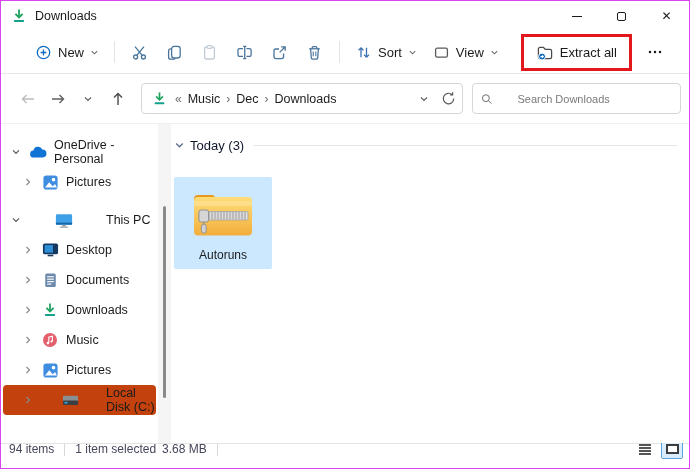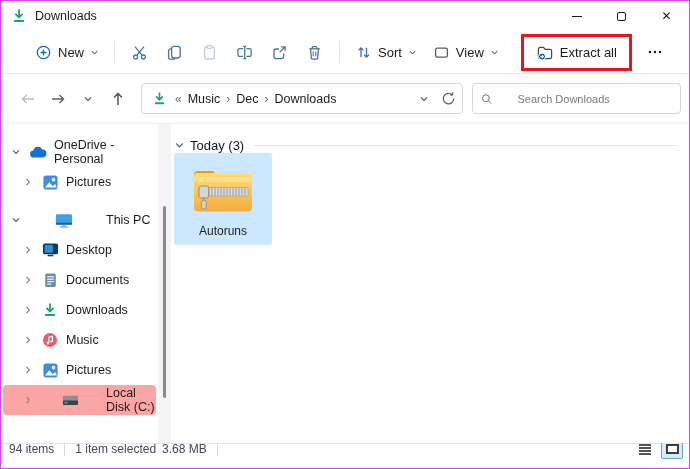--- a/index.html
+++ b/index.html
@@ -32,34 +32,34 @@
   .addressbox .crumb-sep{font-size:12px;color:#6a6a6a;padding:0 2px;}
   .addressbox .spacer{flex:1;}
   .searchbox{display:flex;align-items:center;height:31px;border:1px solid #d6d6d6;border-radius:4px;margin-left:9px;flex:1;padding:0 8px;background:#fff;}
   .searchbox input{border:none;outline:none;font-size:11px;color:#1b1b1b;width:100%;margin-left:23px;background:transparent;}
   .searchbox input::placeholder{color:#7a7a7a;}
 
   
   .content{flex:1;display:flex;position:relative;background:#fff;min-height:0;}
   .sidebar{width:157px;flex:0 0 157px;padding-top:13px;overflow:hidden;}
   .side-row{height:30px;display:flex;align-items:center;margin:0 2px;border-radius:4px;font-size:12.5px;color:#1b1b1b;}
-  .side-row.selected{background:#fca5a5;gap:20px;}
+  .side-row.selected{background:#c2410c;gap:20px;}
   .side-row.gap-before{margin-top:8px;gap:26px;}
   .side-row .expander{width:14px;display:flex;justify-content:center;flex:0 0 14px;}
   .side-row.lvl0{padding-left:6px;}
   .side-row.lvl1{padding-left:18px;}
   .side-row .s-icon{width:18px;height:18px;margin:0 7px 0 6px;flex:0 0 18px;display:flex;align-items:center;justify-content:center;}
   .nav-scrollbar{position:absolute;left:157px;top:0;bottom:0;width:13px;background:#f5f5f5;}
   .nav-scroll-thumb{position:absolute;left:5px;top:82px;width:3px;height:192px;background:#8a8a8a;border-radius:2px;}
 
   .mainpane{flex:1;padding:14px 12px 0 16px;min-width:0;}
   .group-header{display:flex;align-items:center;}
   .group-header .g-label{font-size:13px;color:#0f172a;margin-left:5px;}
   .group-header .g-line{flex:1;height:1px;background:#e4e4e4;margin-left:10px;}
-  .tile{width:98px;margin-top:0;padding-top:10px;background:#cce8ff;display:flex;flex-direction:column;align-items:center;border-radius:2px;}
+  .tile{width:98px;margin-top:24px;padding-top:10px;background:#cce8ff;display:flex;flex-direction:column;align-items:center;border-radius:2px;}
   .tile .t-label{font-size:12px;color:#1b1b1b;margin:9px 0 7px;}
 
   
   .statusbar{height:25px;flex:0 0 auto;border-top:1px solid #e4e4e4;display:flex;align-items:center;padding:0 6px 14px 8px;background:#fff;}
   .statusbar .st-text{font-size:12px;color:#44465a;}
   .st-sep{width:1px;height:14px;background:#d9d9d9;margin:0 10px;}
   .view-toggles{margin-left:auto;display:flex;align-items:center;gap:5px;}
   .vt-btn{width:22px;height:19px;display:flex;align-items:center;justify-content:center;border:1px solid transparent;border-radius:2px;}
   .vt-btn.active{background:#d8ecfb;border-color:#5ea3dc;}
   .list-glyph{width:12px;height:11px;display:flex;flex-direction:column;justify-content:space-between;}

